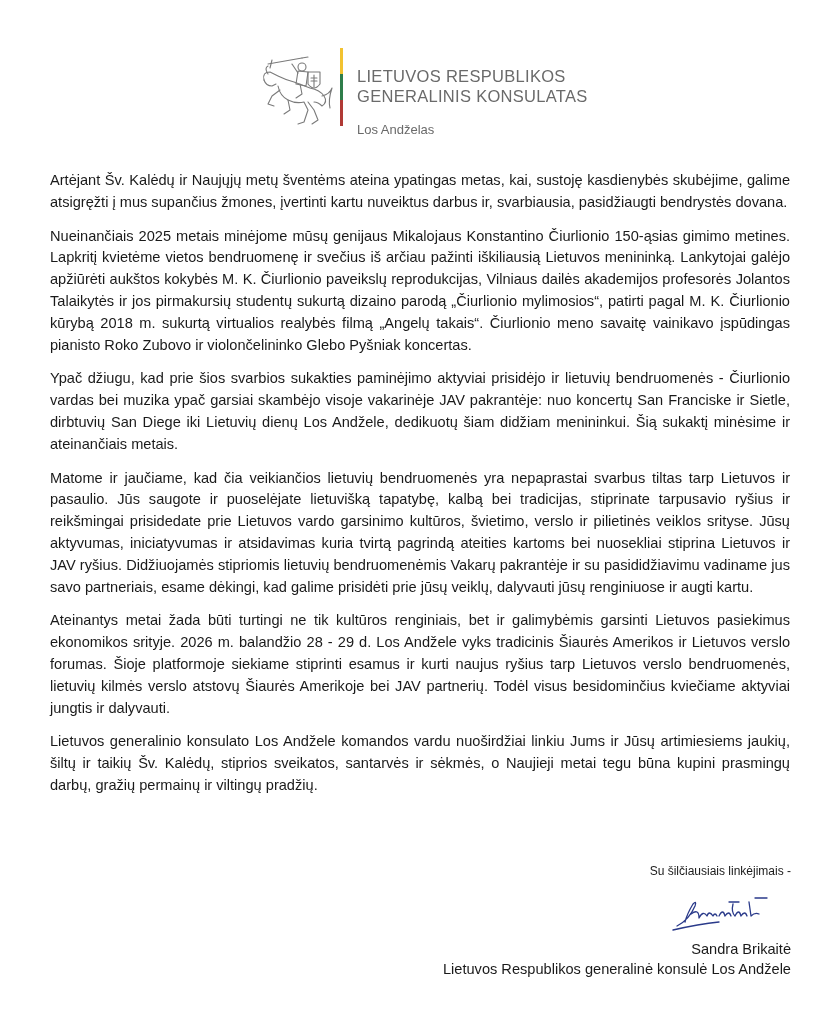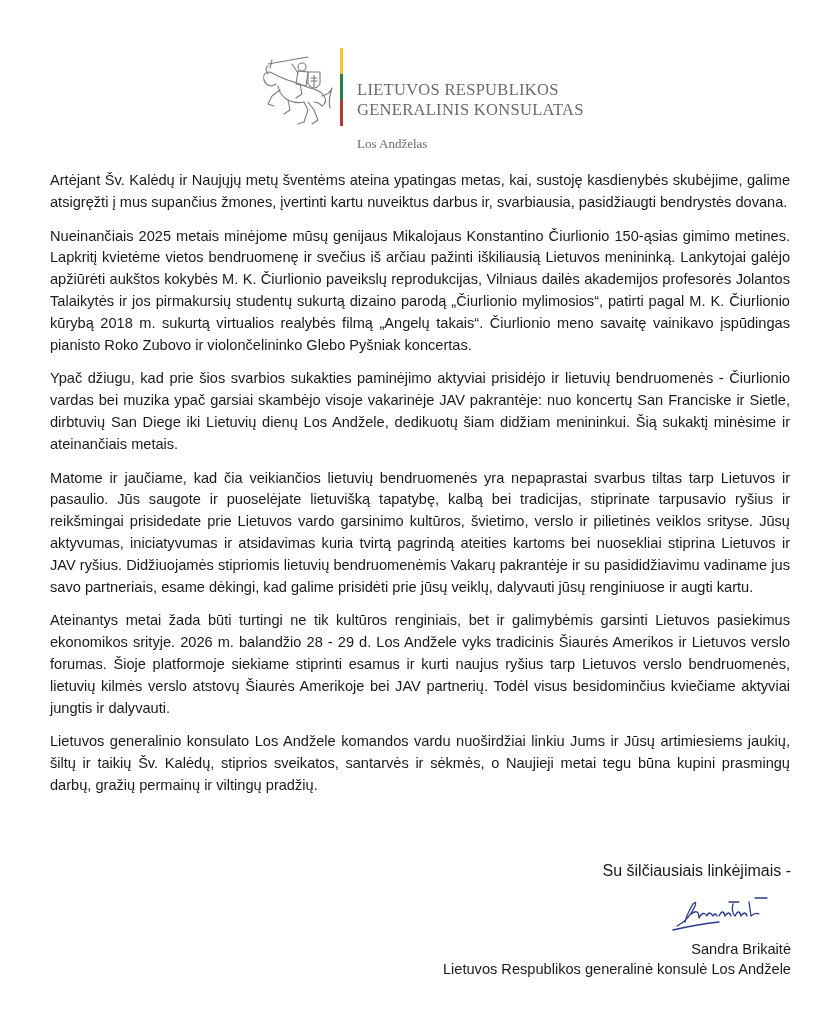--- a/index.html
+++ b/index.html
@@ -5,27 +5,27 @@
     html, body { margin: 0; padding: 0; background: #ffffff; }
     body {
       width: 825px; height: 1024px; position: relative; overflow: hidden;
       font-family: "Liberation Sans", "DejaVu Sans", sans-serif;
       color: #1a1a1a;
     }
     .header { position: absolute; left: 0; top: 0; width: 825px; height: 140px; }
     .emblem { position: absolute; left: 258px; top: 50px; width: 76px; height: 78px; }
     .tricolor { position: absolute; left: 340px; top: 48px; width: 3px; height: 78px; }
     .tricolor div { width: 3px; height: 26px; }
-    .logo-text { position: absolute; left: 357px; top: 80px; font-family: Liberation Serif, serif; color: #6a6a6a; }
+    .logo-text { position: absolute; left: 357px; top: 66px; font-family: Liberation Sans, sans-serif; color: #6a6a6a; }
     .logo-line1, .logo-line2 { font-size: 16.5px; letter-spacing: 0.3px; line-height: 20px; white-space: nowrap; }
     .logo-line3 { font-size: 13px; line-height: 20px; margin-top: 14px; }
     .letter { position: absolute; left: 32px; top: 170px; width: 758px; font-size: 14.6px; line-height: 21.8px; }
     .greeting { text-align: center; margin: 0 0 12px 0; font-size: 15px; line-height: 22px; }
     .para { text-align: justify; margin: 0 0 12px 18px; }
-    .closing { position: absolute; right: 34px; top: 860px; text-align: right; font-size: 16px; line-height: 22px; }
+    .closing { position: absolute; right: 34px; top: 860px; text-align: right; font-size: 12px; line-height: 22px; }
     .signature { position: absolute; right: 46px; top: 892px; width: 110px; height: 40px; }
     .signer-name { position: absolute; right: 34px; top: 938px; font-size: 14.6px; line-height: 22px; white-space: nowrap; }
     .signer-title { position: absolute; right: 34px; top: 958px; font-size: 14.6px; line-height: 22px; text-align: right; white-space: nowrap; }
   </style>
 </head>
 <body>
 
 <div class="header">
   <svg class="emblem" viewBox="0 0 76 78" fill="none" stroke="#7a7a7a" stroke-width="1.1" stroke-linecap="round" stroke-linejoin="round">
 

